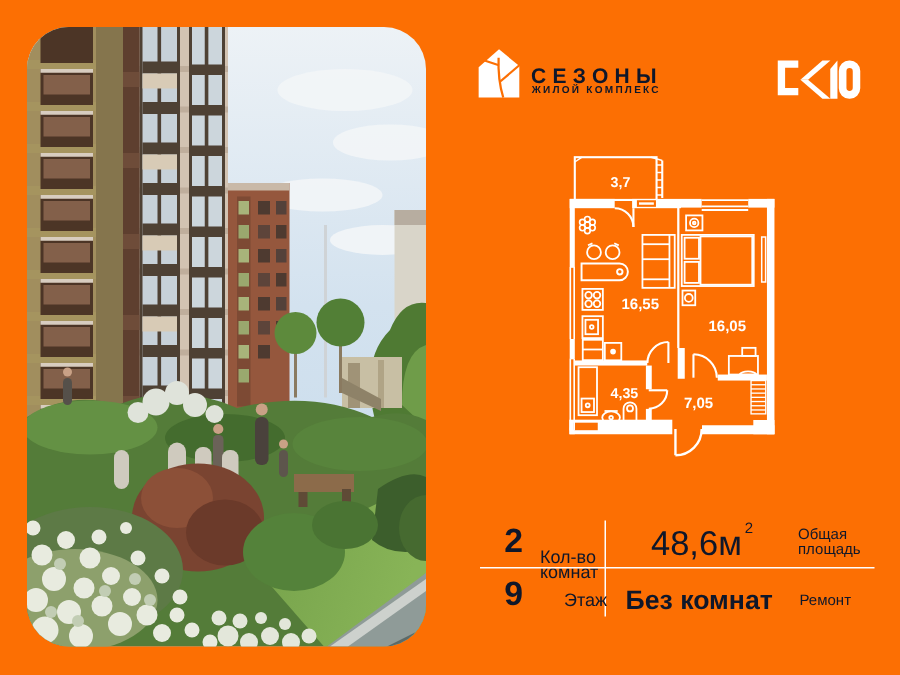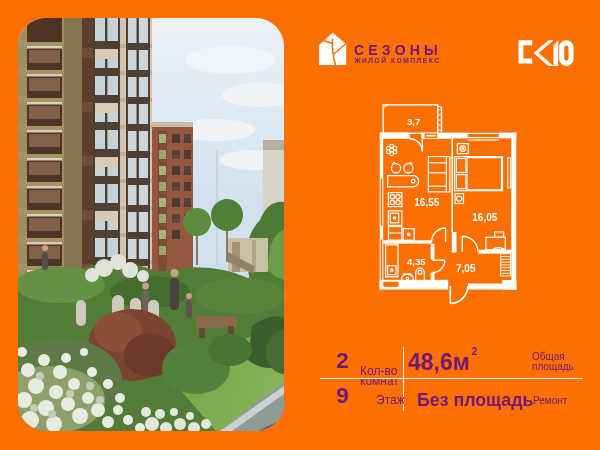--- a/index.html
+++ b/index.html
@@ -1,18 +1,18 @@
 <!DOCTYPE html>
 <html><head>
 <meta charset="utf-8">
 <style>
 html,body{margin:0;padding:0}
 body{width:600px;height:450px;background:#FC6F03;font-family:"Liberation Sans",sans-serif;position:relative;overflow:hidden}
 .abs{position:absolute}
-.w{color:#701a75}
+.w{color:#0f172a}
 </style>
 </head>
 <body>
 
 <svg class="abs" style="left:0;top:0" width="600" height="450" viewBox="0 0 600 450">
   <defs>
     <clipPath id="ph">
         <rect x="18" y="18" width="266" height="413" rx="28" ry="28"></rect>
       </clipPath>
     <linearGradient id="sky" x1="0" y1="0" x2="0" y2="1">
@@ -558,21 +558,21 @@
   </g>
 
   <text x="472.3" y="220.8" fill="#fff" font-family="Liberation Sans,sans-serif" font-size="10" font-weight="bold">16,05</text>
 </svg>
 
 <div class="abs w" style="left:328px;top:348px;width:29px;text-align:center;font-size:22.5px;font-weight:bold;line-height:26px">2</div>
 <div class="abs w" style="left:360px;top:367px;font-size:12px;line-height:9.5px">Кол-во<br>комнат</div>
 
 <div class="abs" style="left:403px;top:347px;width:1.2px;height:64px;background:#fff"></div>
 
-<div class="abs w" style="left:408px;top:349.3px;font-size:23px;font-weight:bold;line-height:26px">48,6м<span style="font-size:10px;vertical-align:15px;line-height:0;margin-left:2px">2</span></div>
+<div class="abs w" style="left:434px;top:349.3px;font-size:23px;font-weight:normal;line-height:26px">48,6м<span style="font-size:10px;vertical-align:15px;line-height:0;margin-left:2px">2</span></div>
 <div class="abs w" style="left:532px;top:352.2px;font-size:10px;line-height:9.5px">Общая<br>площадь</div>
 
 <div class="abs" style="left:320px;top:377.5px;width:263px;height:1px;background:#fff"></div>
 
 <div class="abs w" style="left:328px;top:382.5px;width:29px;text-align:center;font-size:22.5px;font-weight:bold;line-height:26px">9</div>
 <div class="abs w" style="left:376px;top:395.8px;font-size:12px;line-height:9.5px">Этаж</div>
-<div class="abs w" style="left:417px;top:390px;font-size:17.8px;font-weight:bold">Без площадь</div>
+<div class="abs w" style="left:417px;top:390px;font-size:17.8px;font-weight:bold">Без комнат</div>
 <div class="abs w" style="left:533px;top:395.6px;font-size:10px;line-height:9.5px">Ремонт</div>
 
 </body></html>

